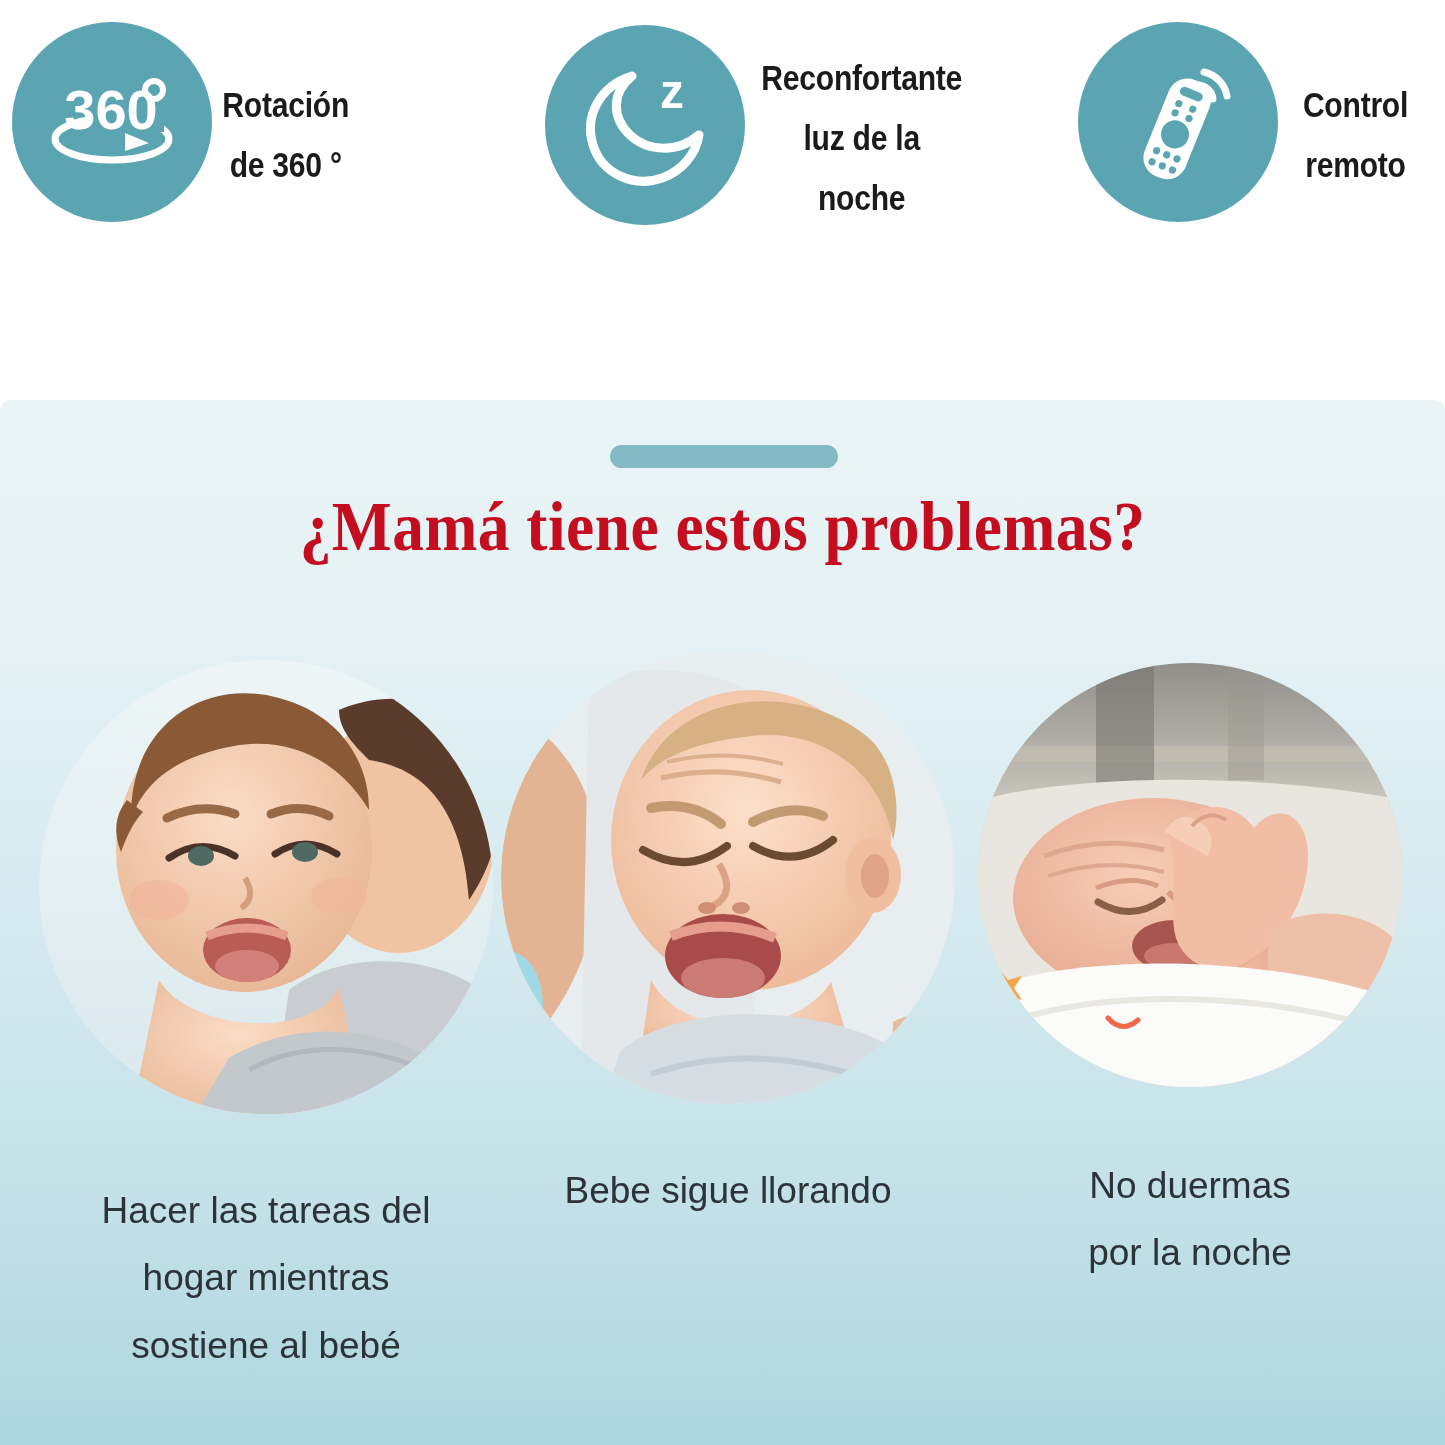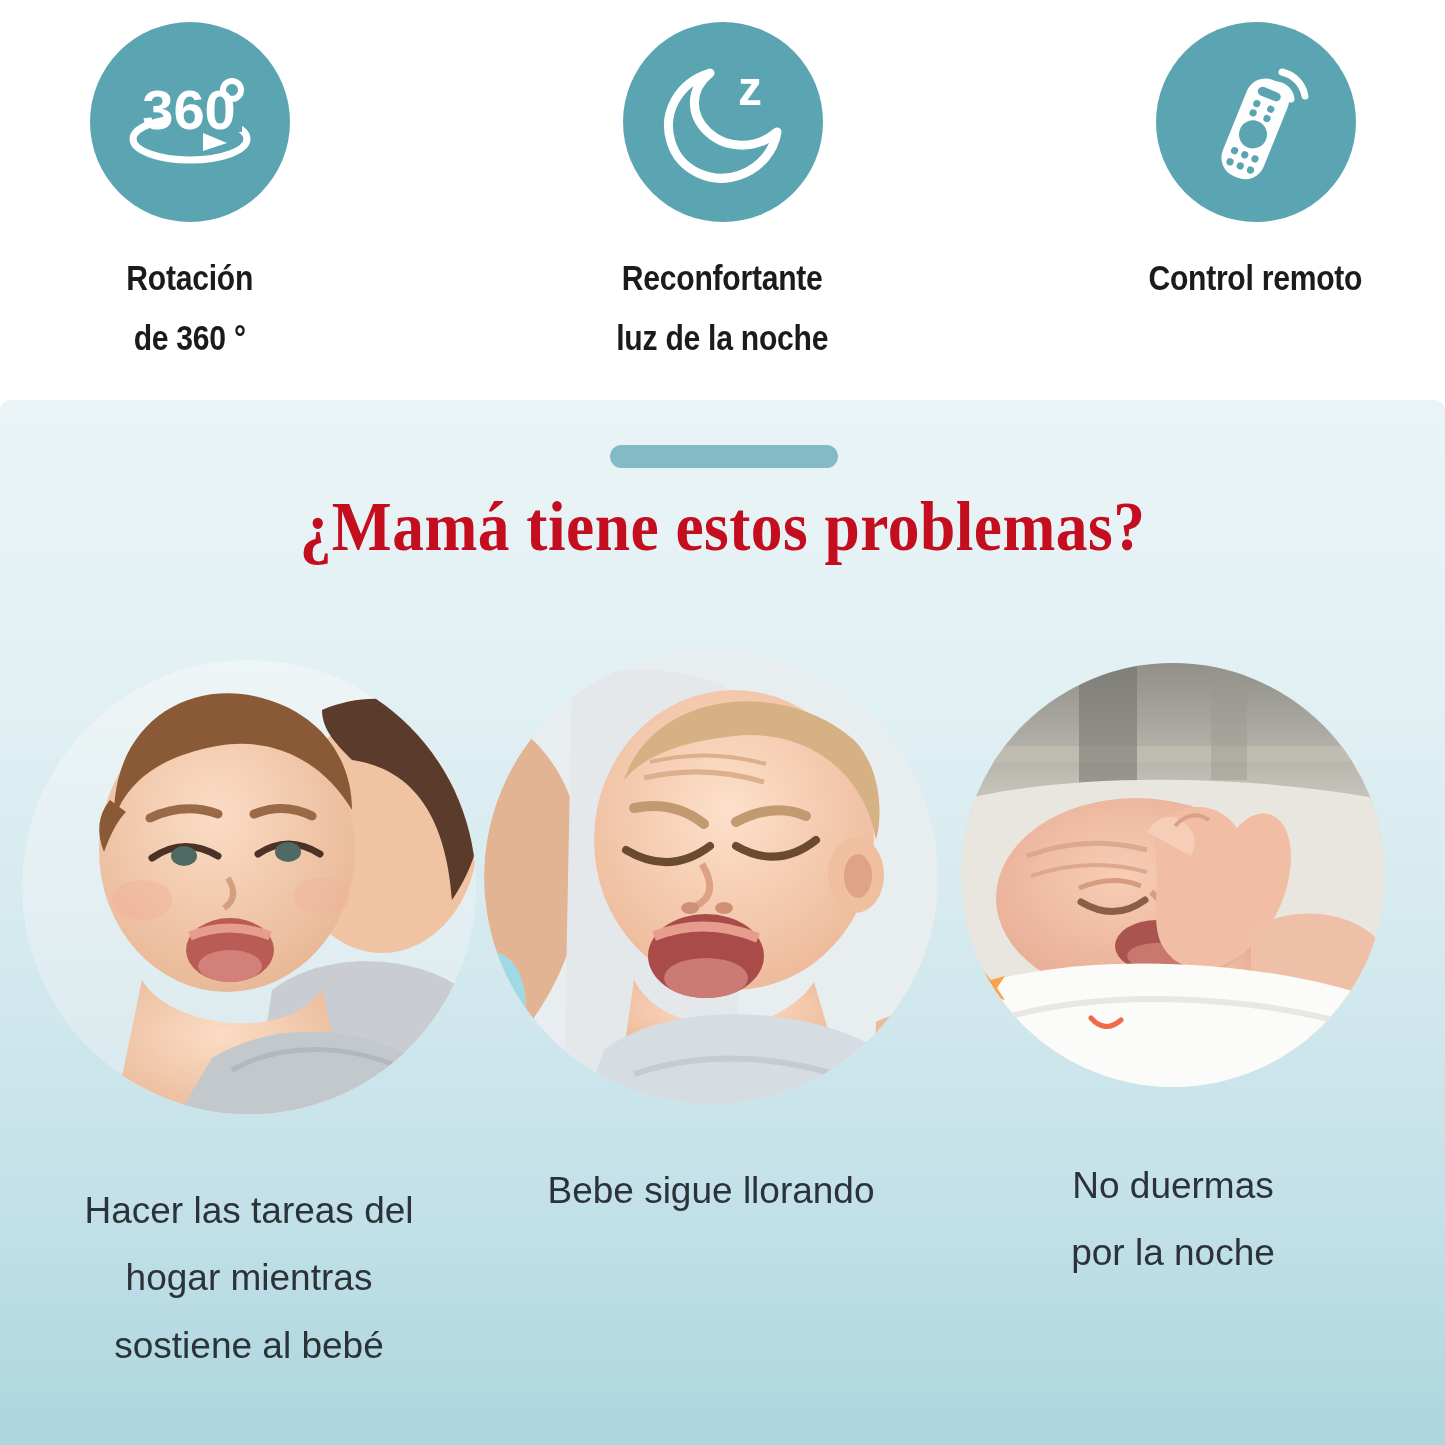--- a/index.html
+++ b/index.html
@@ -25,21 +25,21 @@
     background: #ffffff;
     display: flex;
     align-items: flex-start;
     justify-content: space-between;
     box-sizing: border-box;
     padding: 22px 12px 0 12px;
   }
   .feature {
     width: 355px;
     display: flex;
-    flex-direction: column;
+    flex-direction: row;
     align-items: center;
   }
   .feature-badge {
     width: 200px;
     height: 200px;
     border-radius: 50%;
     background: #5ba5b3;
     display: flex;
     align-items: center;
     justify-content: center;
@@ -92,22 +92,22 @@
     letter-spacing: 0.5px;
     transform: scaleX(0.92);
   }
 
   .cards {
     position: absolute;
     left: 0;
     top: 250px;
     width: 1445px;
     display: flex;
-    justify-content: flex-start;
-    padding: 0 18px;
+    justify-content: flex-end;
+    padding: 0 24px;
     box-sizing: border-box;
   }
   .card {
     width: 462px;
     display: flex;
     flex-direction: column;
     align-items: center;
   }
   .photo-circle {
     width: 455px;

